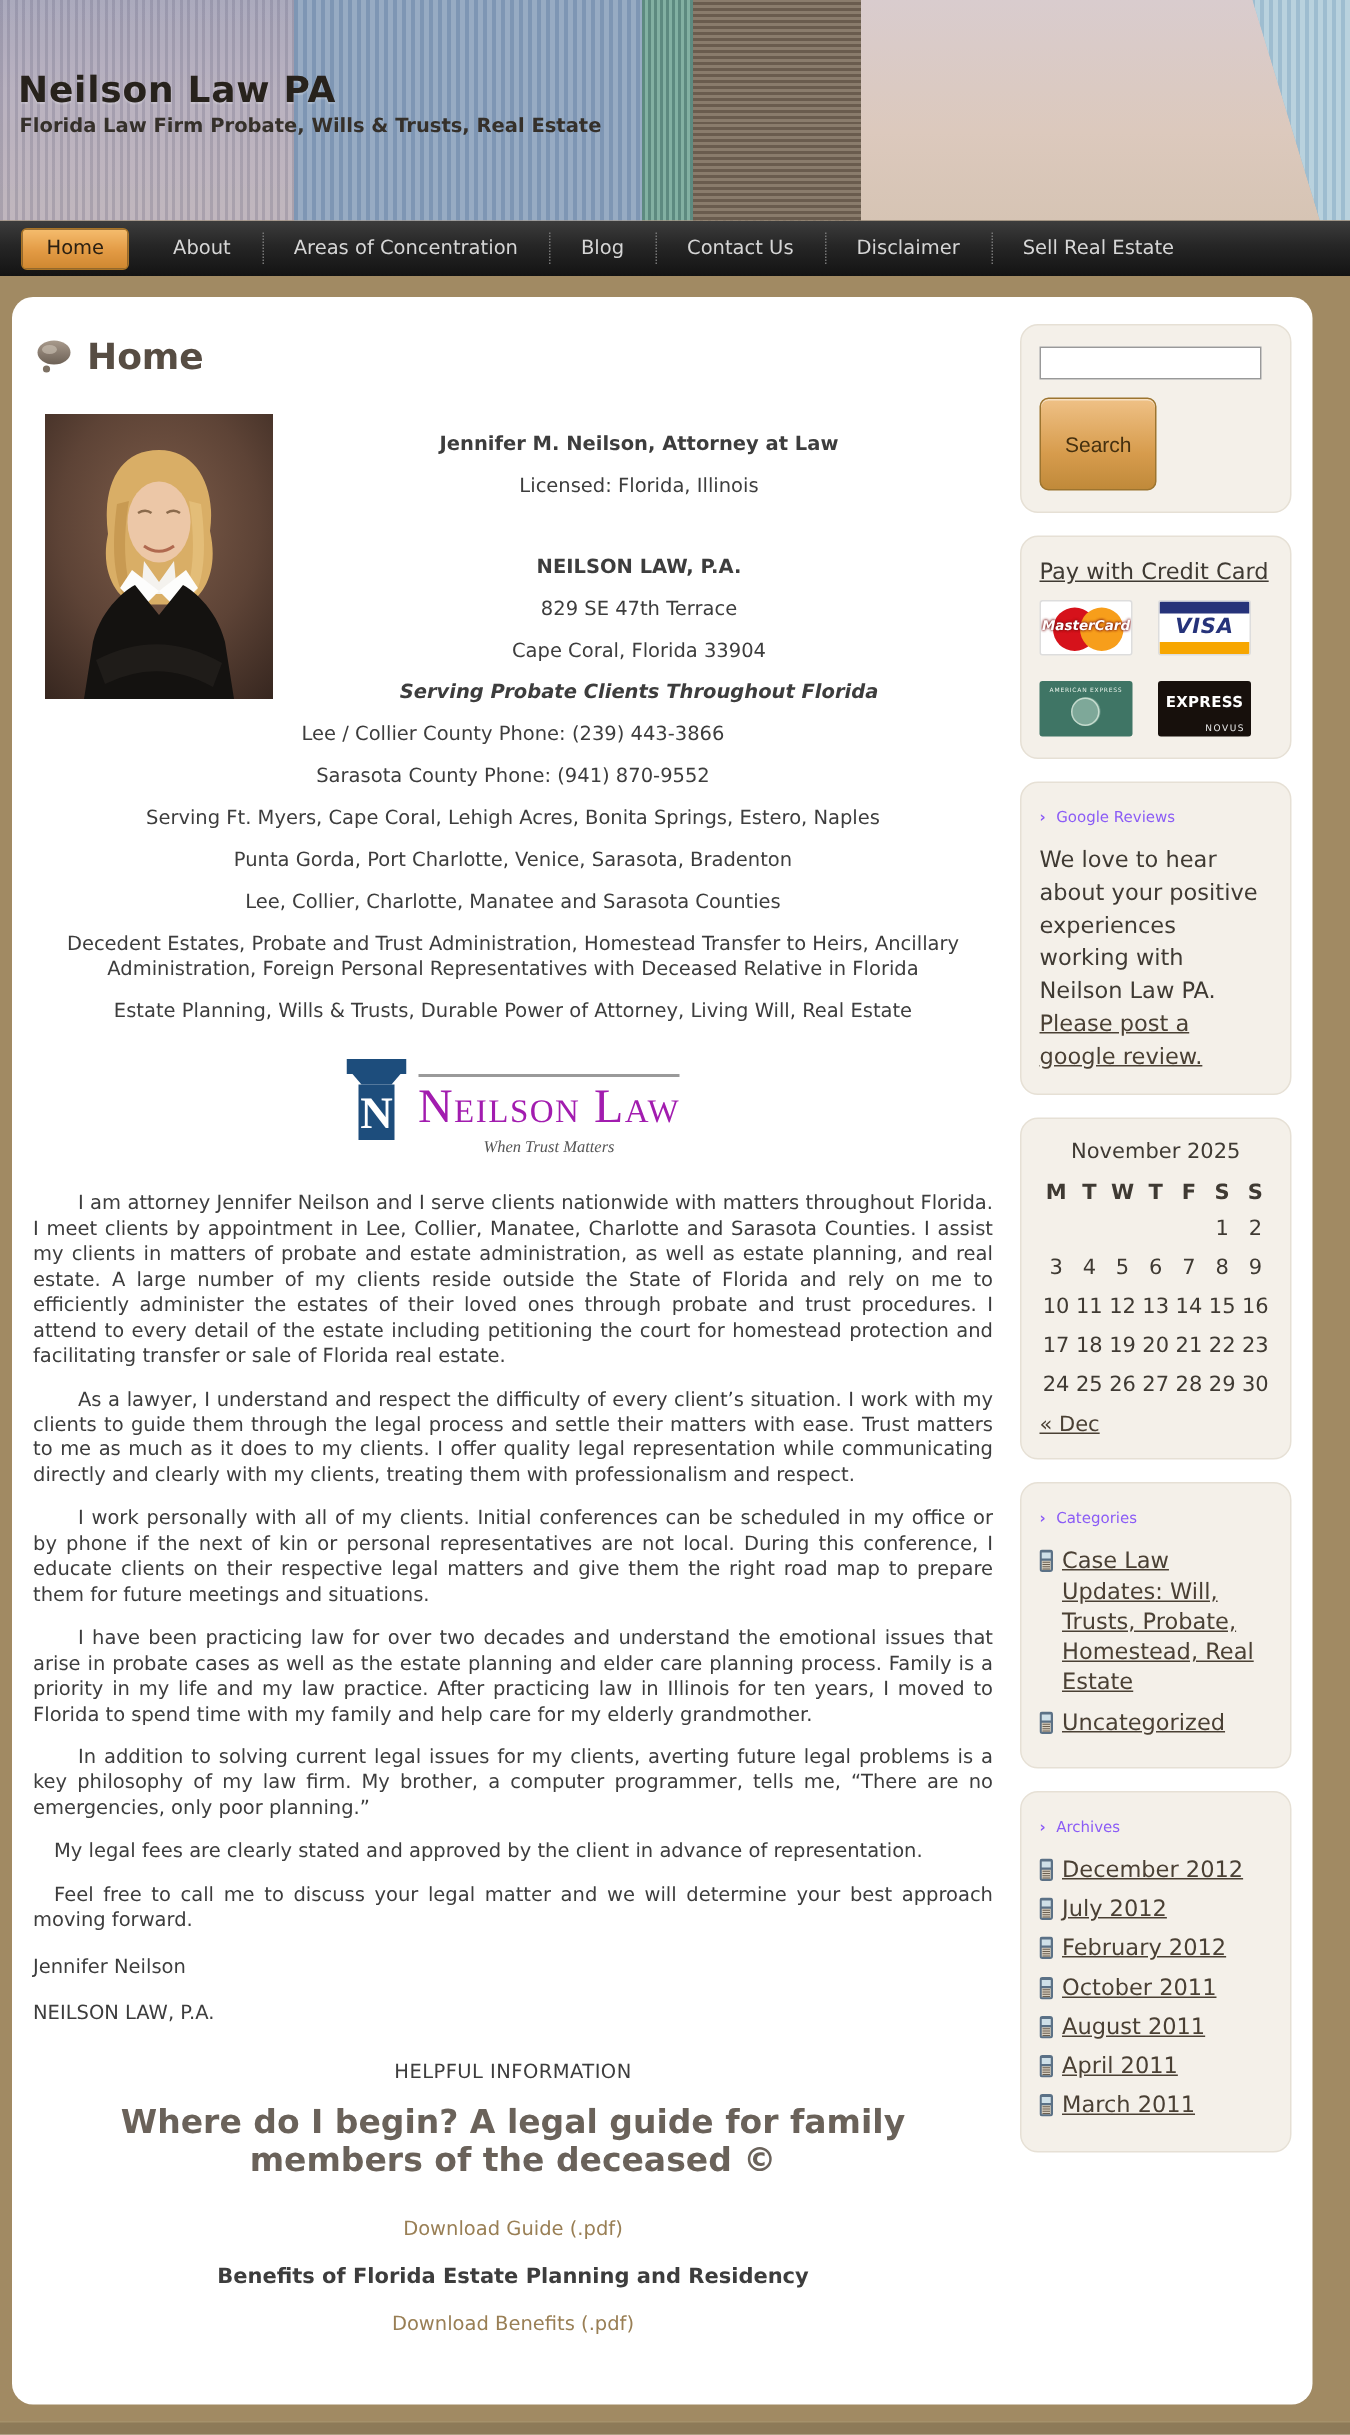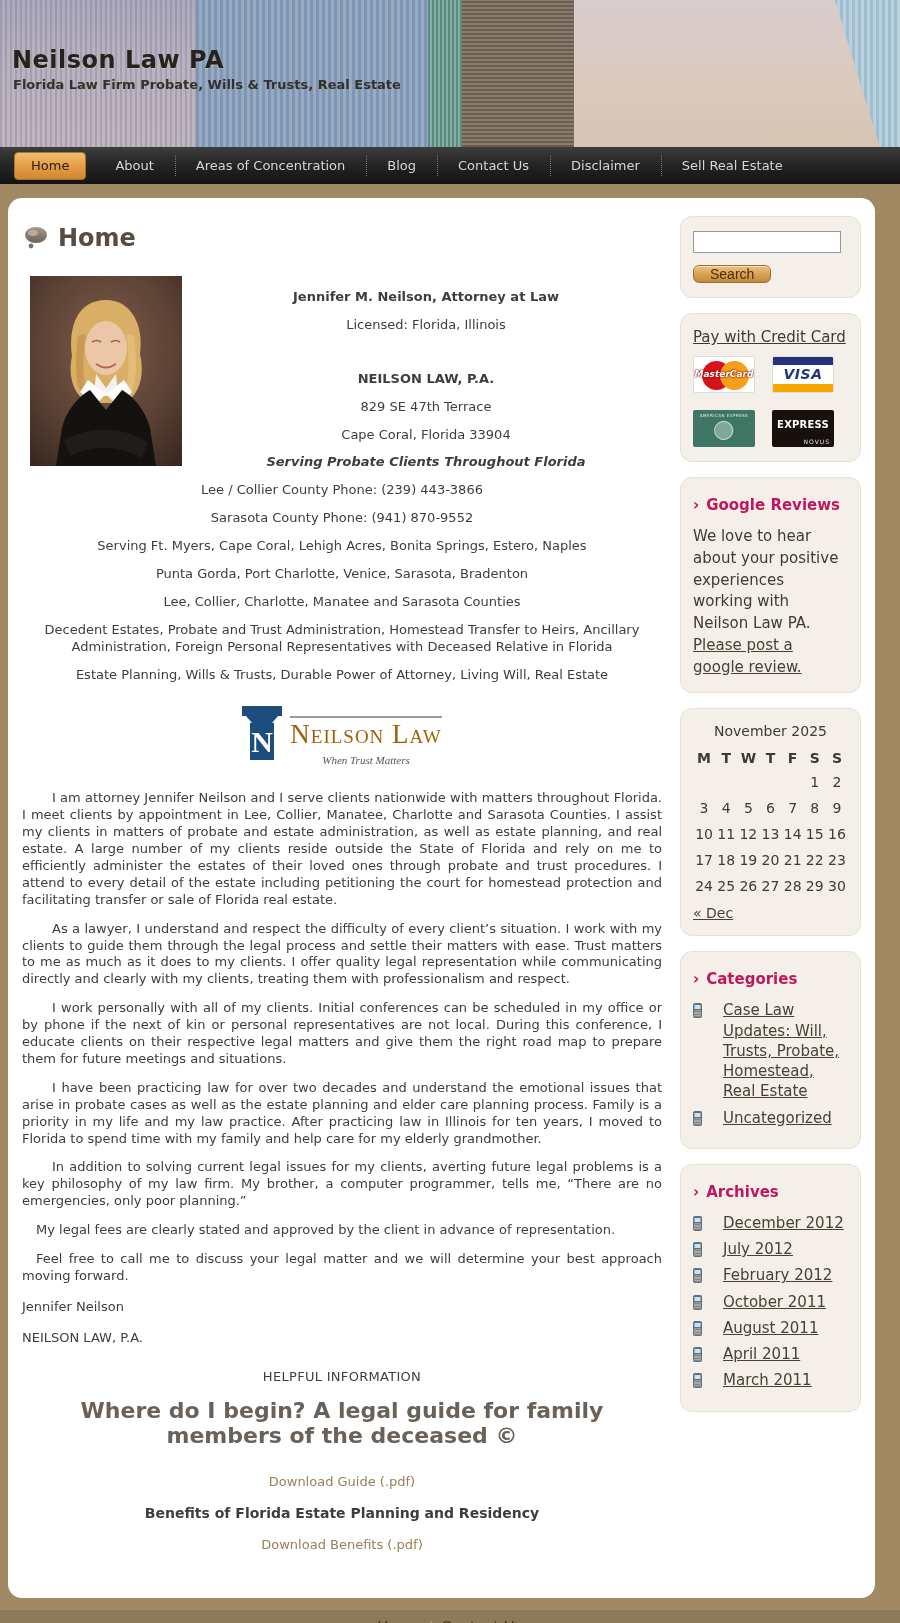--- a/index.html
+++ b/index.html
@@ -55,42 +55,42 @@
   .intro p { text-align:center; margin:0 0 11px 0; line-height:1.3; }
   .intro p.b { font-weight:bold;margin-top:37px; }
   .intro p.bi { font-weight:bold; font-style:italic; }
   .clear { clear:both; }
   
   .logo-box { display:flex; justify-content:center; margin:10px 0 24px 0; }
   .logo-inner { display:flex; align-items:flex-start; gap:8px; }
   .logo-text-col { padding-top:12px; }
   .logo-rule { height:2px; background:#9a9a9a; margin-bottom:3px; }
   .logo-name { font-family:"Liberation Serif","DejaVu Serif",serif; font-variant:small-caps;
-         font-size:27px; color:#a16207; letter-spacing:1px; line-height:1; }
+         font-size:32px; color:#a21caf; letter-spacing:1px; line-height:1; }
   .logo-tag { font-family:"Liberation Serif","DejaVu Serif",serif; font-style:italic;
          font-size:11px; color:#555; text-align:center; margin-top:6px; }
   
   .body-p { text-align:justify; text-indent:30px; line-height:1.3; margin:0 0 12px 0; }
   .body-p.small-indent { text-indent:14px; }
   .body-p.no-indent { text-indent:0; text-align:left; }
   .sig { margin:14px 0 0 0; }
   .helpful-head { text-align:center; margin:22px 0 14px 0; letter-spacing:.3px; }
   .guide-title { text-align:center; font-size:22px; font-weight:bold; color:#6a625a; margin:14px 0 26px 0; }
   .dl-link { display:block; text-align:center; color:#997f55; text-decoration:none; margin:0 0 16px 0; cursor:pointer; }
   .benefits-title { text-align:center; font-weight:bold; font-size:14px; margin:0 0 16px 0; }
   
   .sidebar { flex:1; }
   .widget { background:#f4f0e9; border:1px solid #e6e0d5; border-radius:12px;
          padding:14px 12px; margin-bottom:15px; font-size:14px; color:#3f3a33; }
-  .widget-title { font-weight:bold; font-size:15px; color:#be185d; margin:4px 0 12px 0; }
+  .widget-title { font-weight:normal; font-size:10px; color:#8b5cf6; margin:4px 0 12px 0; }
   .widget-title .chev::before { content:"\203A"; font-weight:bold; margin-right:7px; }
   .search-input { width:148px; height:22px; border:1px solid #999; background:#fff; padding:0 4px;
          font-size:13px; display:block; }
   .search-btn { margin-top:12px; background:linear-gradient(180deg,#efc186 0%,#d79c4d 60%,#c08a3a 100%);
-         border:1px solid #9c742f; border-radius:6px; padding:0 16px; font-size:14px;
+         border:1px solid #9c742f; border-radius:6px; padding:22px 16px; font-size:14px;
          color:#45300f; cursor:pointer; box-shadow:inset 0 1px 0 rgba(255,255,255,.5); }
   .cc-link { color:#3f3a33; text-decoration:underline; font-size:15px; cursor:pointer; }
   .cards { display:grid; grid-template-columns:repeat(2,62px); gap:17px; margin-top:10px; }
   .card { width:62px; height:37px; border-radius:2px; position:relative; overflow:hidden; }
   .card.mc { background:#fff; border:1px solid #ddd; }
   .mc-red,.mc-org { position:absolute; top:4px; width:29px; height:29px; border-radius:50%; }
   .mc-red { left:8px;  background:#d6121b; }
   .mc-org { left:26px; background:#f79e1b; }
   .mc-text { position:absolute; top:12px; left:0; right:0; text-align:center; color:#fff;
          font-size:9px; font-weight:bold; font-style:italic;
@@ -112,21 +112,21 @@
   .reviews-text { line-height:1.45; font-size:15px; }
   .side-link { color:#4a4034; text-decoration:underline; cursor:pointer; }
   
   .cal { width:100%; border-collapse:collapse; }
   .cal caption { font-size:14px; padding-bottom:8px; }
   .cal th { font-weight:bold; font-size:14px; padding:3px 2px; text-align:center; }
   .cal td { font-size:14px; padding:5px 2px; text-align:center; }
   .cal-prev { display:inline-block; margin-top:6px; }
   
   .cat-list { list-style:none; }
-  .cat-list li { display:flex; gap:21px; margin-bottom:6px; line-height:1.35; font-size:15px; }
+  .cat-list li { display:flex; gap:6px; margin-bottom:6px; line-height:1.35; font-size:15px; }
   .phone-icon { flex:0 0 9px; margin-top:3px; }
   
   .footer { margin-top:11px; background:#8d7a58; border-top:1px solid #a5916b;
             padding:9px 0 14px 0; text-align:center; position:relative; }
   .footer-links { font-size:15px; color:#c9bc9f; }
   .footer-links a { color:#483723; text-decoration:none; cursor:pointer; }
   .footer-links .sep::before { content:"|"; margin:0 7px; color:#b5a684; }
   .copyright { color:#e3d9c0; font-size:15px; margin-top:3px; }
   .powered { color:#d6cbae; font-size:10px; margin-top:2px; }
   .powered a { color:#d6cbae; text-decoration:underline; cursor:pointer; }

